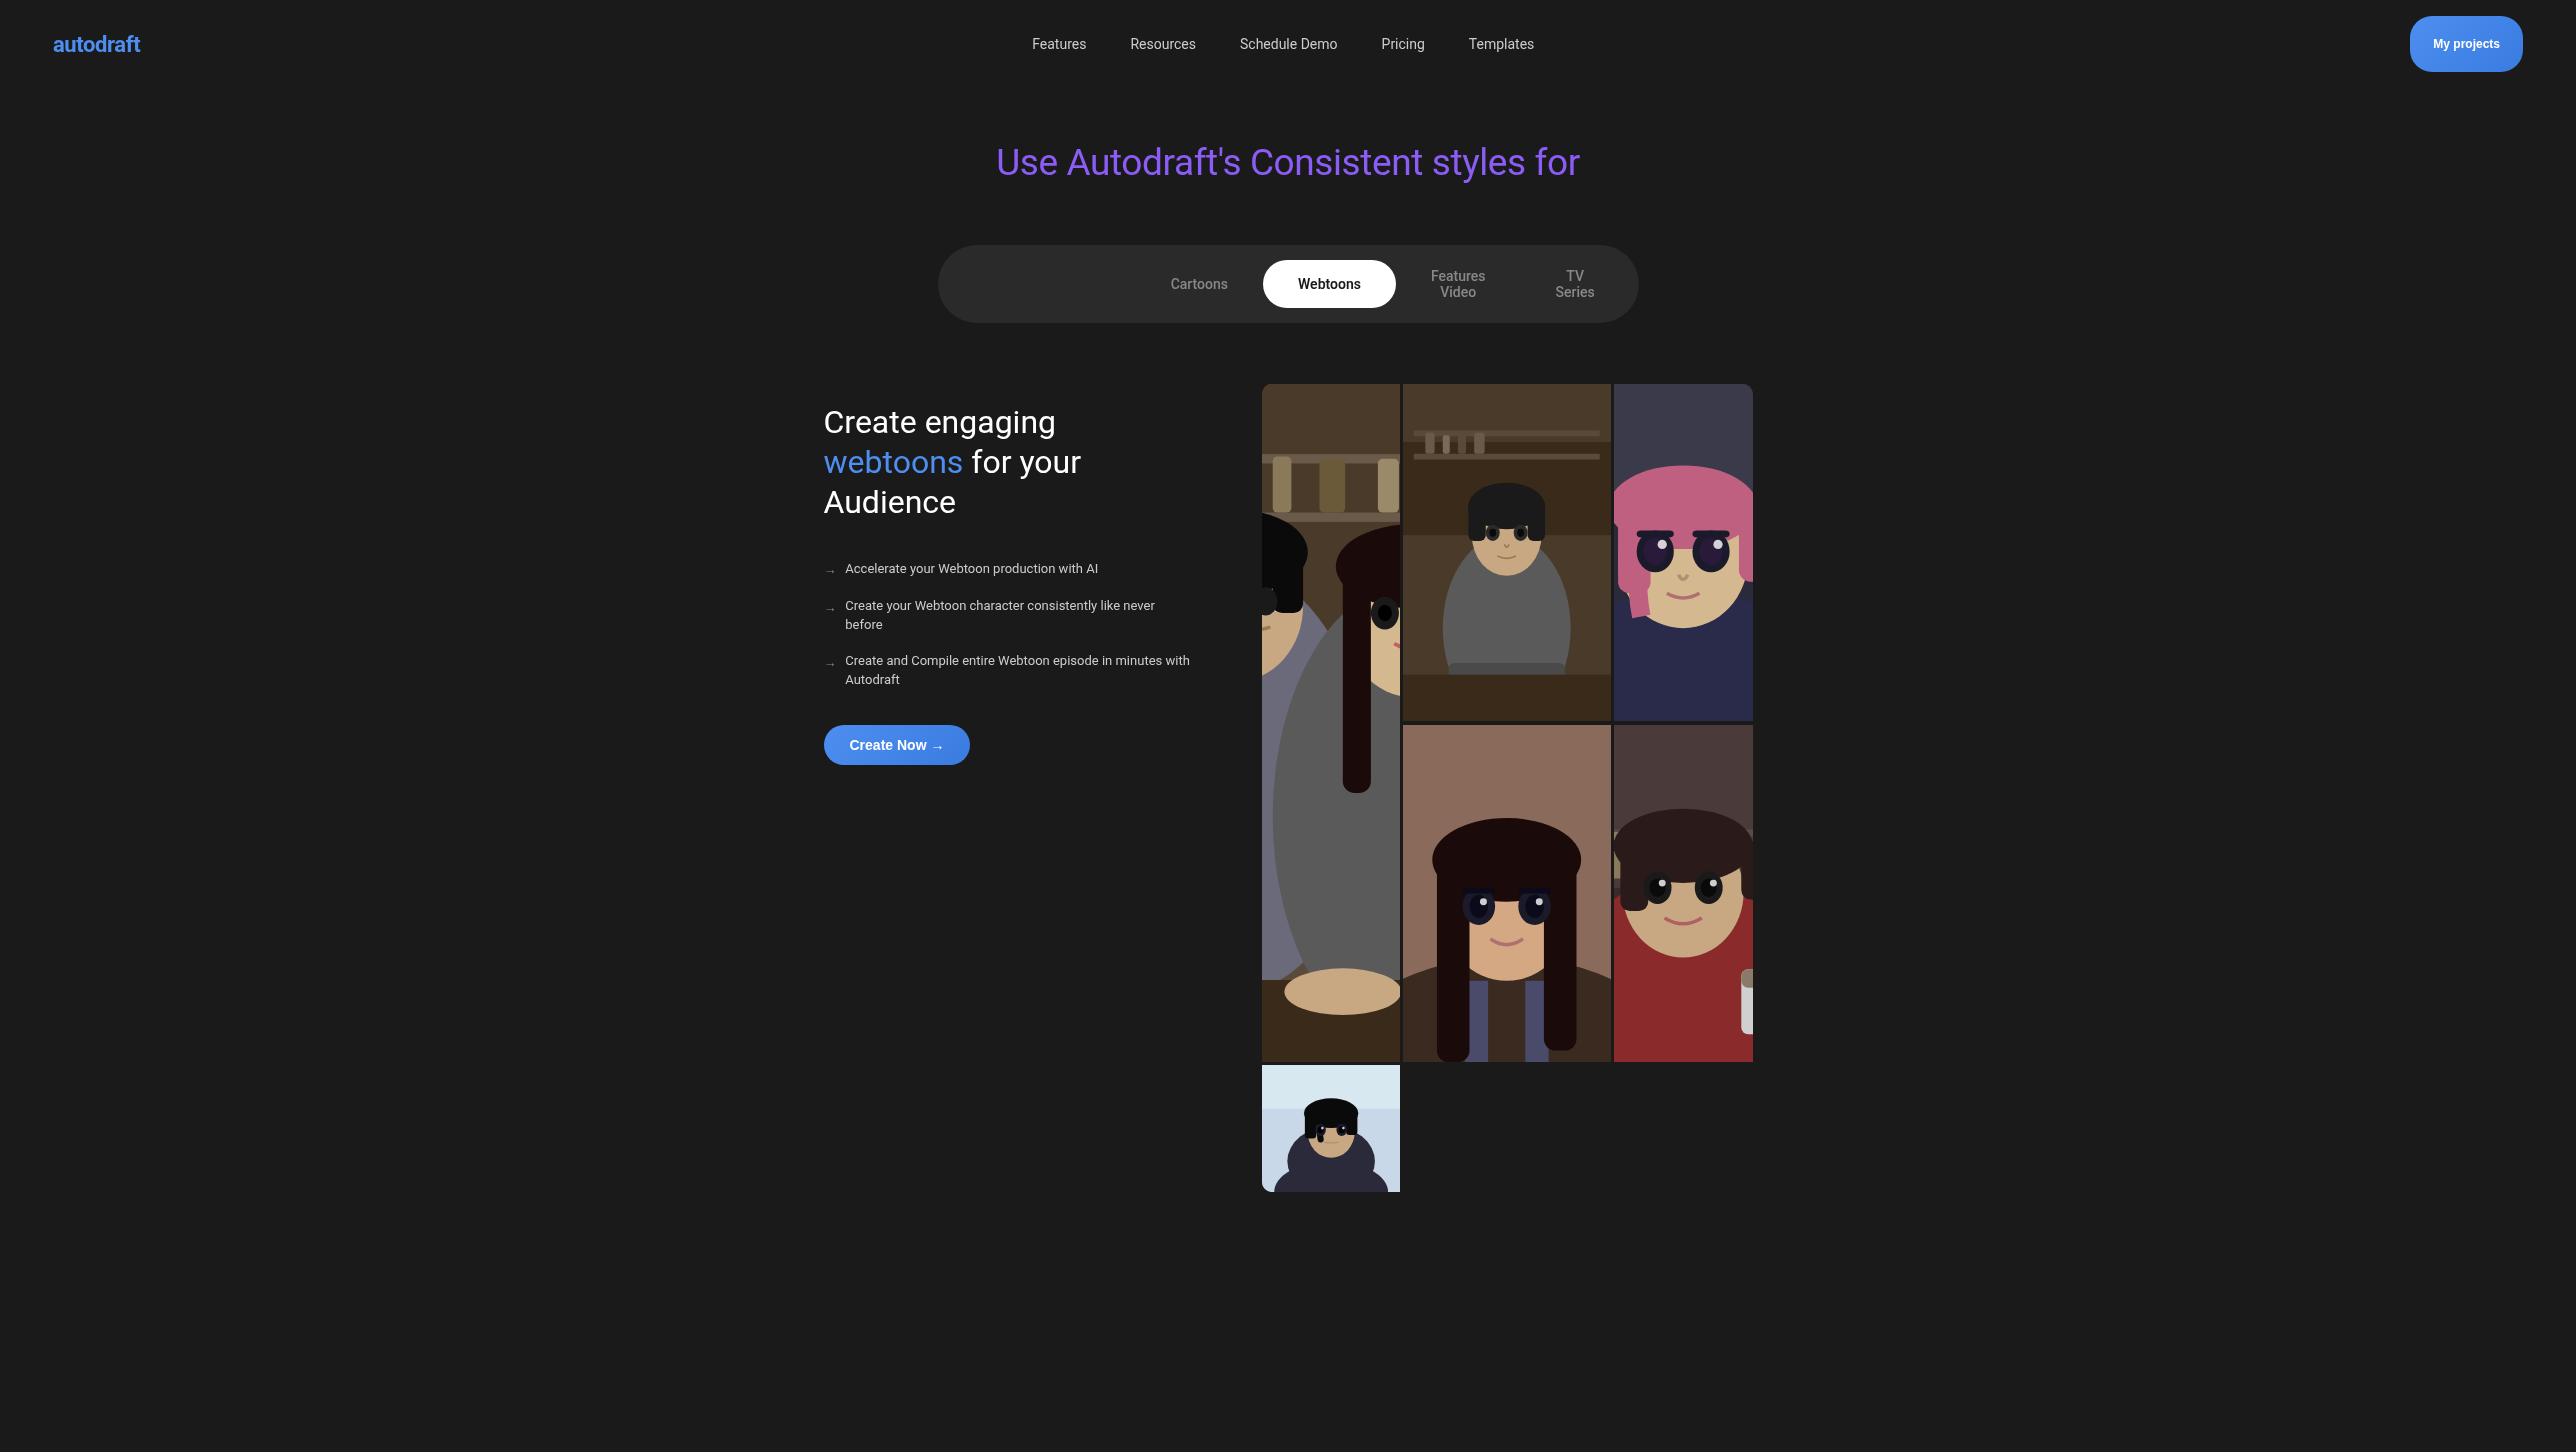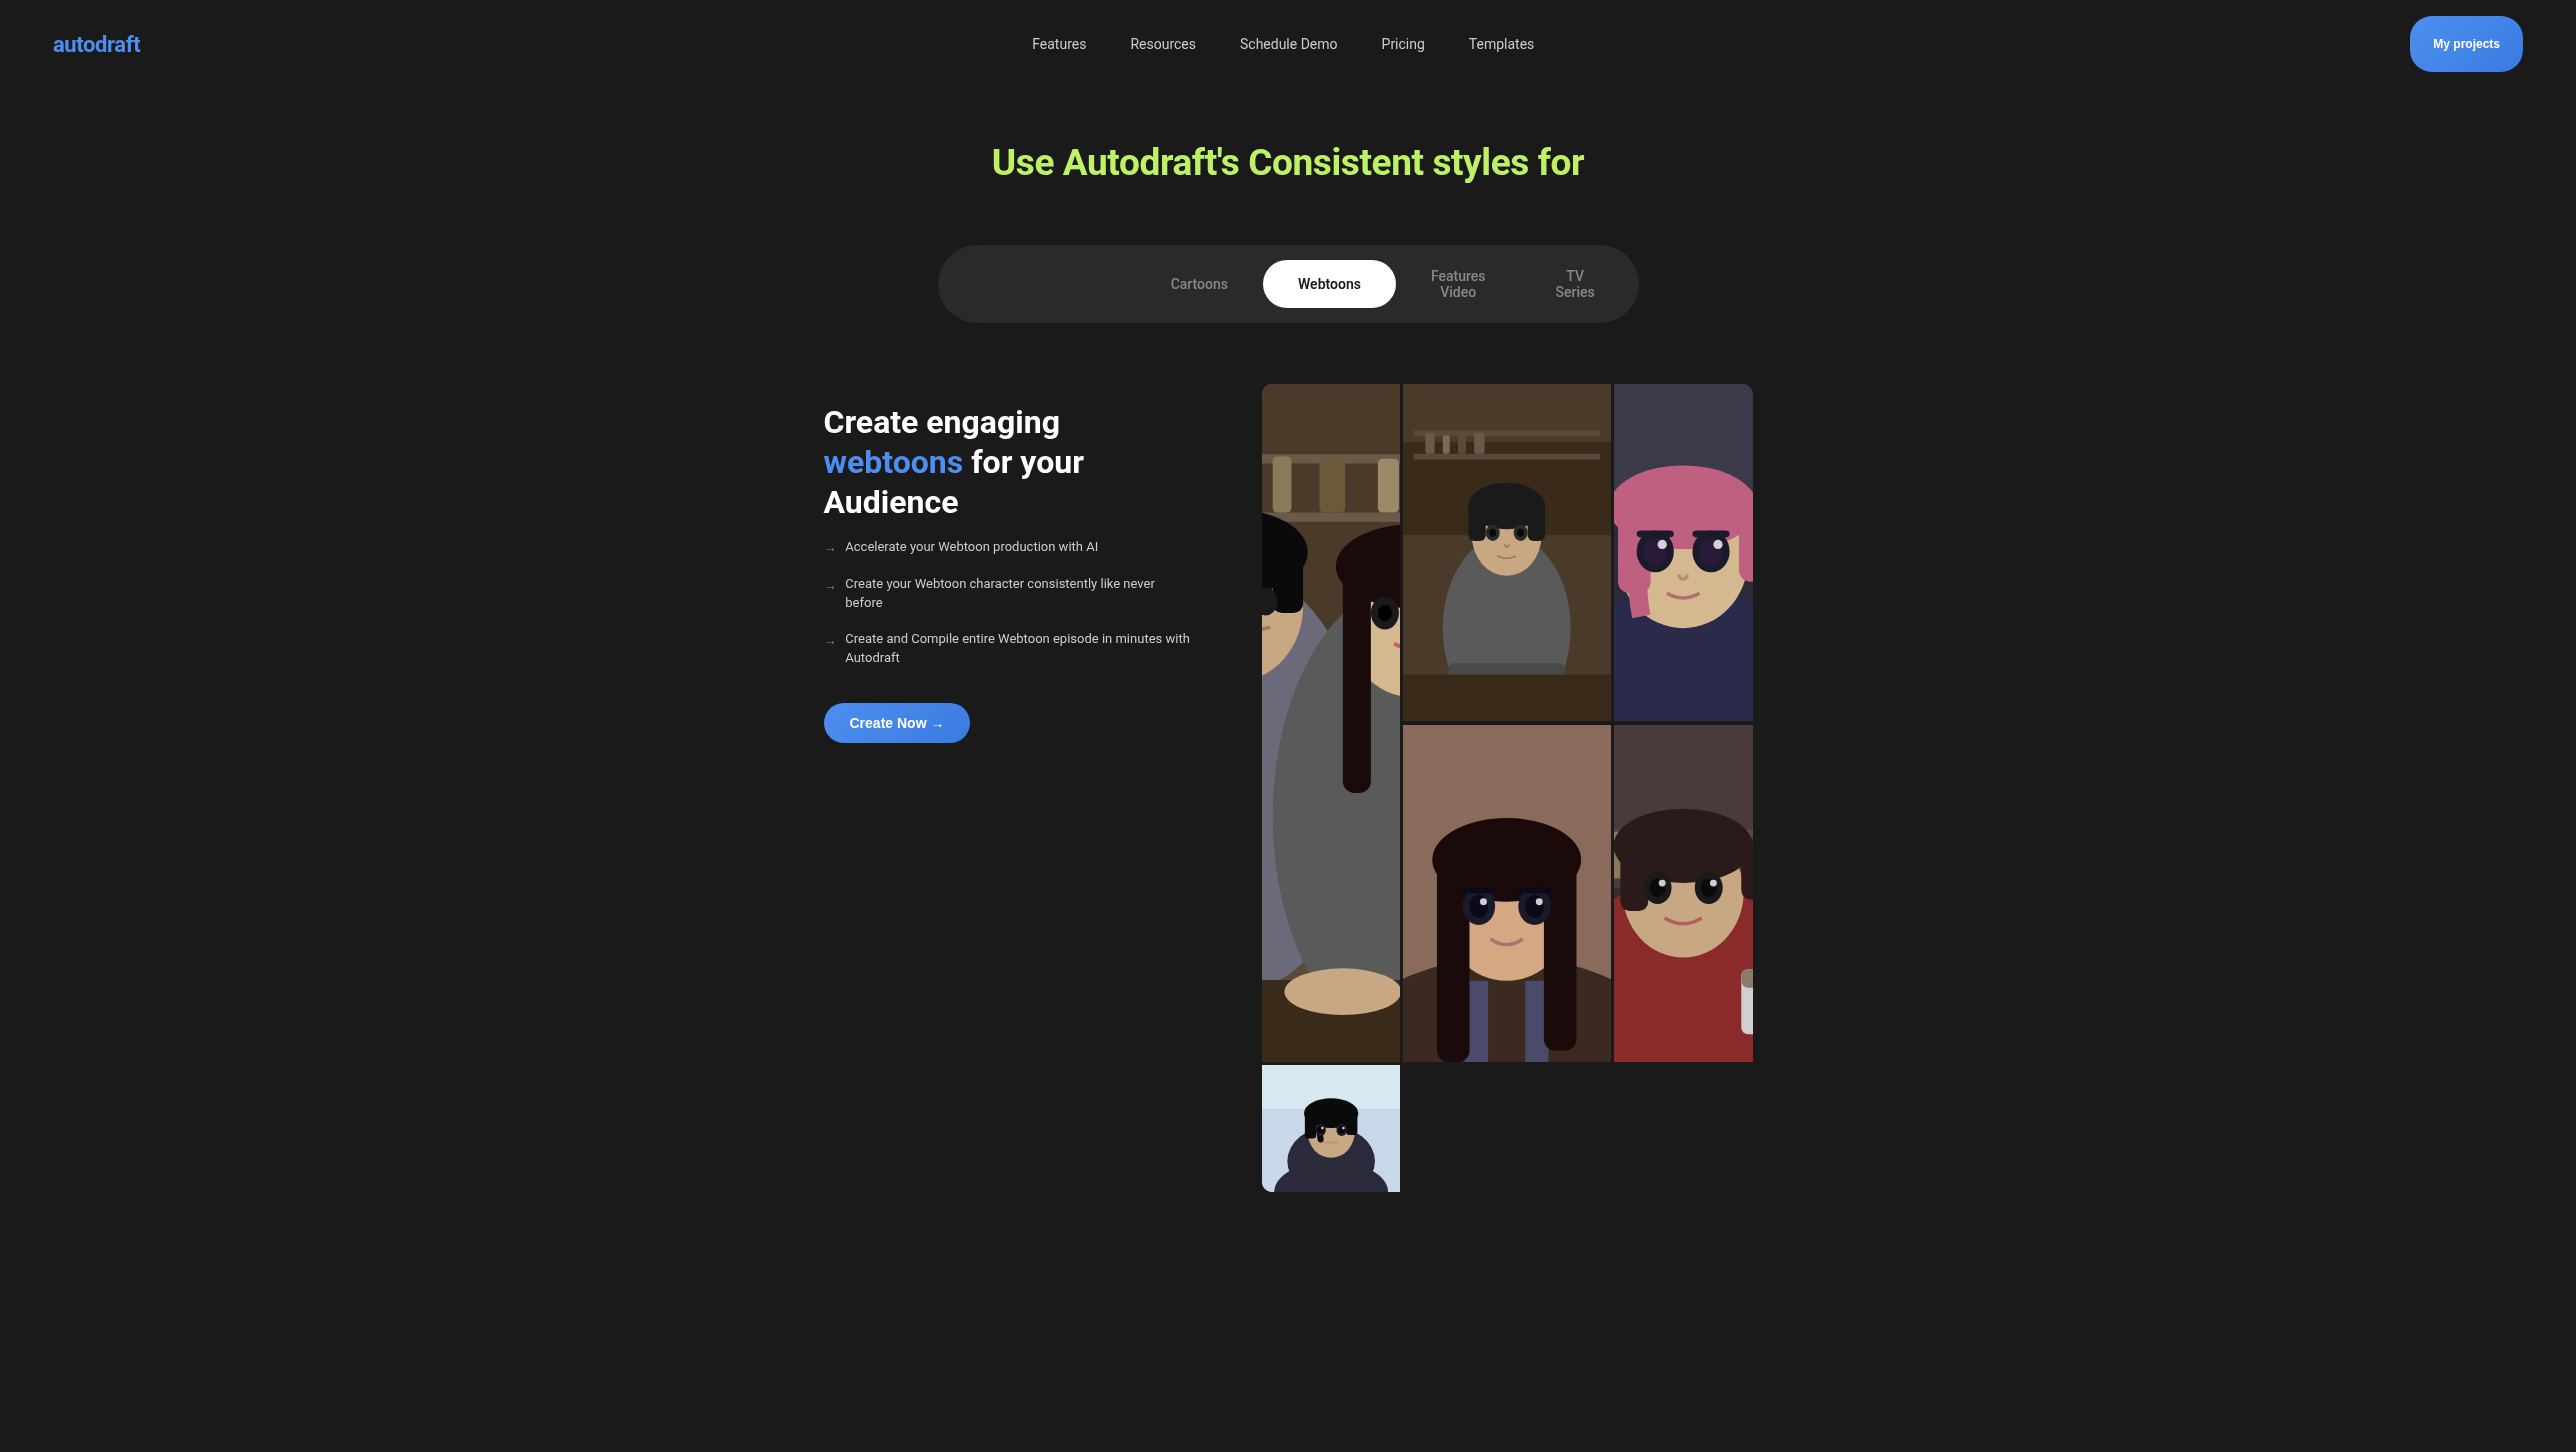--- a/index.html
+++ b/index.html
@@ -61,22 +61,22 @@
     }
 
     
     .hero {
       text-align: center;
       padding: 53px 17.5px 35px;
     }
 
     .hero h1 {
       font-size: 37px;
-      font-weight: 700;
-      color: #bef264;
+      font-weight: 400;
+      color: #8b5cf6;
       letter-spacing: -0.4px;
     }
 
     
     .tabs-container {
       display: flex;
       justify-content: center;
       margin: 26px auto;
       max-width: 701px;
     }
@@ -122,24 +122,24 @@
     }
 
     .content-text {
       flex: 1;
       max-width: 368px;
       padding-top: 17.5px;
     }
 
     .content-text h2 {
       font-size: 32px;
-      font-weight: 700;
+      font-weight: 400;
       color: #ffffff;
       line-height: 1.25;
-      margin-bottom: 15px;
+      margin-bottom: 37px;
     }
 
     .content-text h2 .highlight {
       color: #4d8ef0;
     }
 
     .features-list {
       list-style: none;
       display: flex;
       flex-direction: column;

